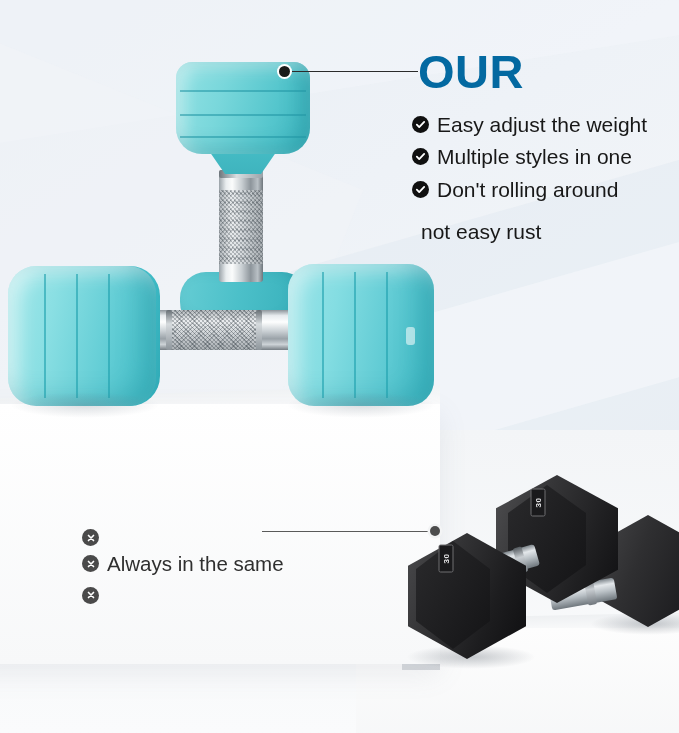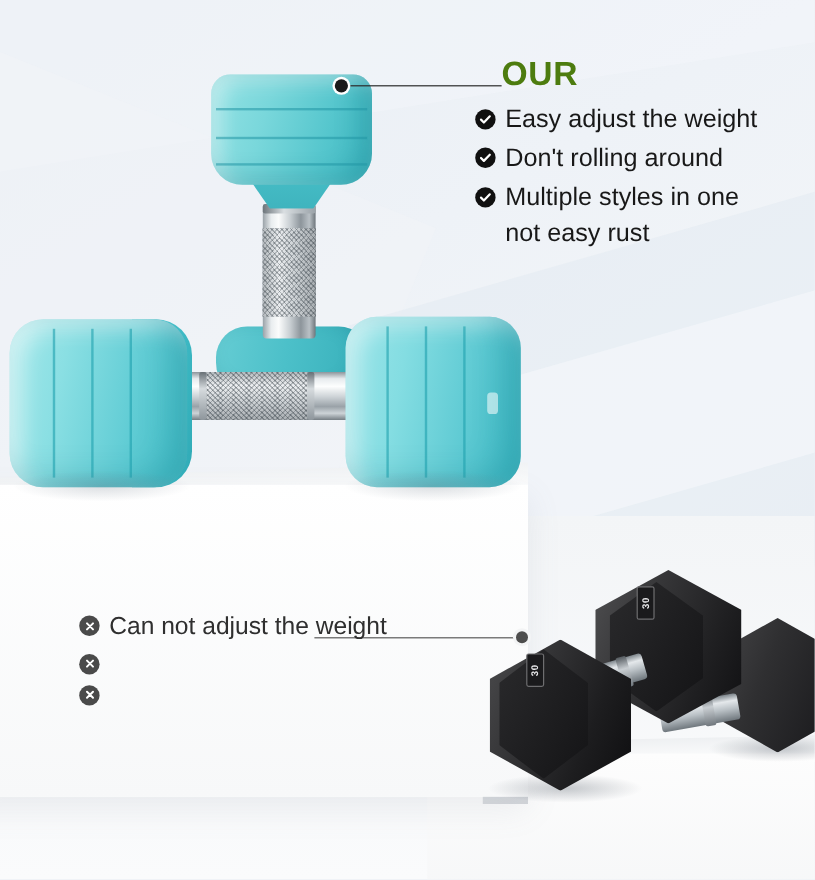--- a/index.html
+++ b/index.html
@@ -138,24 +138,24 @@
      box-shadow:0 0 0 2px #ffffff;}
   .lead-gray{position:absolute;height:0;border-top:1.6px solid #5a5a5a;}
   .lead-dot-gray{position:absolute;width:10px;height:10px;border-radius:50%;background:#4d4d4d;
      box-shadow:0 0 0 2.5px #f3f4f5;}
 
   .panel{position:absolute;}
   .panel-our{left:396px;top:48px;width:283px;}
   .panel-other{left:66px;top:508px;width:330px;}
 
   .head{font-weight:bold;letter-spacing:.5px;line-height:1;}
-  .head-our{font-size:28px;color:#4d7c0f;margin:0 0 10px 22px;}
+  .head-our{font-size:47px;color:#0369a1;margin:0 0 10px 22px;}
   .head-other{font-size:39px;color:#3f3f3f;margin:0 0 6px 42px;}
 
-  ul.feats{list-style:none;margin:0;padding:0;}
+  ul.feats{list-style:none;margin:16px;padding:0;}
   ul.feats li{display:flex;align-items:flex-start;gap:8px;margin-bottom:4px;}
   .badge{flex:0 0 auto;width:17px;height:17px;border-radius:50%;margin-top:5px;
      display:flex;align-items:center;justify-content:center;}
   .badge.ok{background:#101010;}
   .badge.no{background:#4a4a4a;}
   .badge svg{display:block;}
   .ftext{font-size:21px;color:#181818;line-height:1.35;}
   .other .ftext{font-size:20.5px;color:#2f2f2f;}
   .sub{font-size:21px;color:#181818;line-height:1.35;margin:-2px 0 4px 25px;}
 </style>
@@ -247,50 +247,50 @@
             </svg>
         </span>
         <span class="ftext">Easy adjust the weight</span>
       </li>
       <li>
         <span class="badge ok">
           <svg width="11" height="11" viewBox="0 0 12 12">
               <path d="M2 6.2 L4.6 8.8 L10 3.2" stroke="#ffffff" stroke-width="2" fill="none" stroke-linecap="round" stroke-linejoin="round"></path>
             </svg>
         </span>
-        <span class="ftext">Don't rolling around</span>
+        <span class="ftext">Multiple styles in one</span>
       </li>
       <li>
         <span class="badge ok">
           <svg width="11" height="11" viewBox="0 0 12 12">
               <path d="M2 6.2 L4.6 8.8 L10 3.2" stroke="#ffffff" stroke-width="2" fill="none" stroke-linecap="round" stroke-linejoin="round"></path>
             </svg>
         </span>
-        <span class="ftext">Multiple styles in one</span>
+        <span class="ftext">Don't rolling around</span>
       </li>
     </ul>
     <div class="sub">not easy rust</div>
   </div>
 
   <div class="panel panel-other">
     <ul class="feats other">
       <li>
         <span class="badge no">
           <svg width="10" height="10" viewBox="0 0 12 12">
               <path d="M3 3 L9 9 M9 3 L3 9" stroke="#ffffff" stroke-width="2" stroke-linecap="round"></path>
             </svg>
         </span>
-        <span class="ftext">Can not adjust the weight</span>
       </li>
       <li>
         <span class="badge no">
           <svg width="10" height="10" viewBox="0 0 12 12">
               <path d="M3 3 L9 9 M9 3 L3 9" stroke="#ffffff" stroke-width="2" stroke-linecap="round"></path>
             </svg>
         </span>
+        <span class="ftext">Always in the same</span>
       </li>
       <li>
         <span class="badge no">
           <svg width="10" height="10" viewBox="0 0 12 12">
               <path d="M3 3 L9 9 M9 3 L3 9" stroke="#ffffff" stroke-width="2" stroke-linecap="round"></path>
             </svg>
         </span>
       </li>
     </ul>
   </div>

